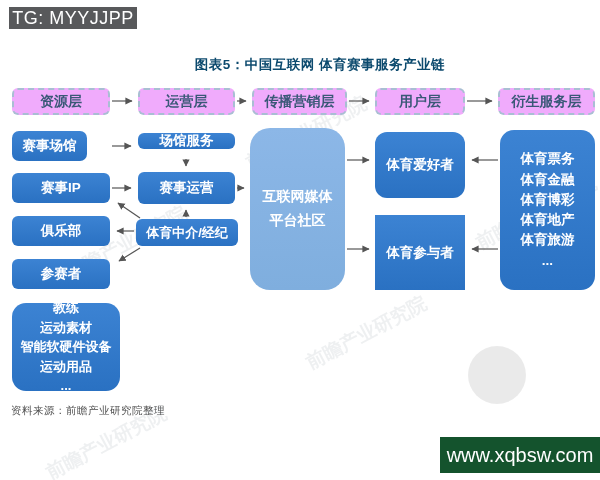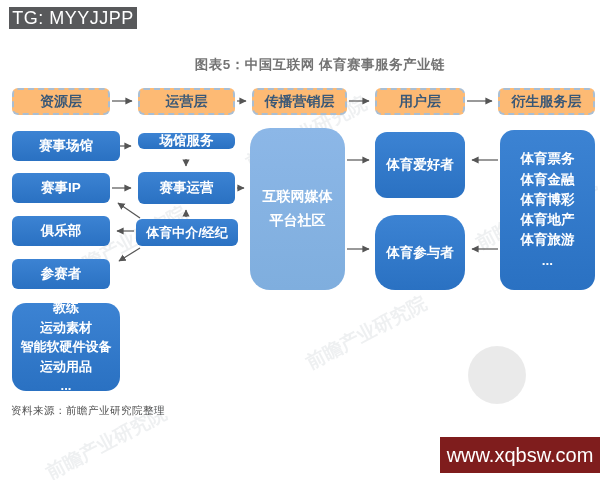--- a/index.html
+++ b/index.html
@@ -3,57 +3,57 @@
 <meta charset="utf-8">
 <style>
   html,body{margin:0;padding:0;}
   body{width:600px;height:480px;font-family:"Liberation Sans","DejaVu Sans",sans-serif;background:#fff;}
   .stage{position:relative;width:600px;height:480px;background:#ffffff;overflow:hidden;}
 
   .tg-badge{position:absolute;left:9px;top:7px;width:128px;height:22px;background:#58595b;
     color:#fff;font-size:18px;display:flex;align-items:center;justify-content:center;letter-spacing:.5px;}
 
   .title{position:absolute;left:40px;right:0;top:56px;text-align:center;font-size:13.5px;
-    font-weight:bold;color:#737373;letter-spacing:.5px;}
+    font-weight:bold;color:#0c4a6e;letter-spacing:.5px;}
 
-  .layer{position:absolute;top:88px;height:27px;box-sizing:border-box;background:#fdba74;
+  .layer{position:absolute;top:88px;height:27px;box-sizing:border-box;background:#f0abfc;
     border:2px dashed #a9bed3;border-radius:6px;color:#3a5877;font-weight:bold;font-size:14px;
     display:flex;align-items:center;justify-content:center;z-index:3;}
   .layer-1{left:12px;width:98px;}
   .layer-2{left:138px;width:97px;}
   .layer-3{left:252px;width:95px;}
   .layer-4{left:375px;width:90px;}
   .layer-5{left:498px;width:97px;}
 
   .node{position:absolute;box-sizing:border-box;background:linear-gradient(180deg,#3c83d3,#2a71c2);
     color:#fff;font-weight:bold;font-size:13.5px;border-radius:6px;
     display:flex;align-items:center;justify-content:center;text-align:center;z-index:3;}
   .node.multi{flex-direction:column;border-radius:14px;line-height:1.5;font-size:13px;}
   .node.multi span{display:block;}
 
-  .n-venue{left:12px;top:131px;width:108px;height:30px;}
+  .n-venue{left:12px;top:131px;width:75px;height:30px;border-radius:7px;}
   .n-ip{left:12px;top:173px;width:98px;height:30px;}
   .n-club{left:12px;top:216px;width:98px;height:30px;}
   .n-participant{left:12px;top:259px;width:98px;height:30px;}
   .n-pool{left:12px;top:303px;width:108px;height:88px;}
   .n-venue-service{left:138px;top:133px;width:97px;height:16px;}
   .n-event-op{left:138px;top:172px;width:97px;height:32px;}
   .n-agency{left:136px;top:219px;width:102px;height:27px;font-size:13px;}
   .n-media{left:250px;top:128px;width:95px;height:162px;border-radius:20px;
     background:linear-gradient(180deg,#8cb7e7,#7faede);flex-direction:column;line-height:1.7;font-size:14px;}
   .n-fans{left:375px;top:132px;width:90px;height:66px;border-radius:12px;}
-  .n-parts{left:375px;top:215px;width:90px;height:75px;border-radius:20px;}
+  .n-parts{left:375px;top:215px;width:90px;height:75px;border-radius:0;}
   .n-derived{left:500px;top:130px;width:95px;height:160px;border-radius:16px;line-height:1.55;}
 
   .arrows{position:absolute;left:0;top:0;z-index:2;pointer-events:none;}
 
   .src{position:absolute;left:11px;top:404px;font-size:10.5px;color:#4d4d4d;letter-spacing:.5px;}
   .credit{position:absolute;right:6px;top:405px;font-size:11px;color:#595959;}
 
-  .site-badge{position:absolute;left:440px;top:437px;width:160px;height:36px;background:#7f1d1d;
+  .site-badge{position:absolute;left:440px;top:437px;width:160px;height:36px;background:#14532d;
     color:#fff;font-size:20px;display:flex;align-items:center;justify-content:center;}
 
   .wm{position:absolute;color:#9aa4ad;opacity:.16;font-size:19px;font-weight:bold;
     transform:rotate(-28deg);white-space:nowrap;z-index:1;pointer-events:none;}
   .wm-circle{position:absolute;left:468px;top:346px;width:58px;height:58px;border-radius:50%;
     background:#d9d9d9;opacity:.55;z-index:1;pointer-events:none;}
 </style>
 </head>
 <body>
 

